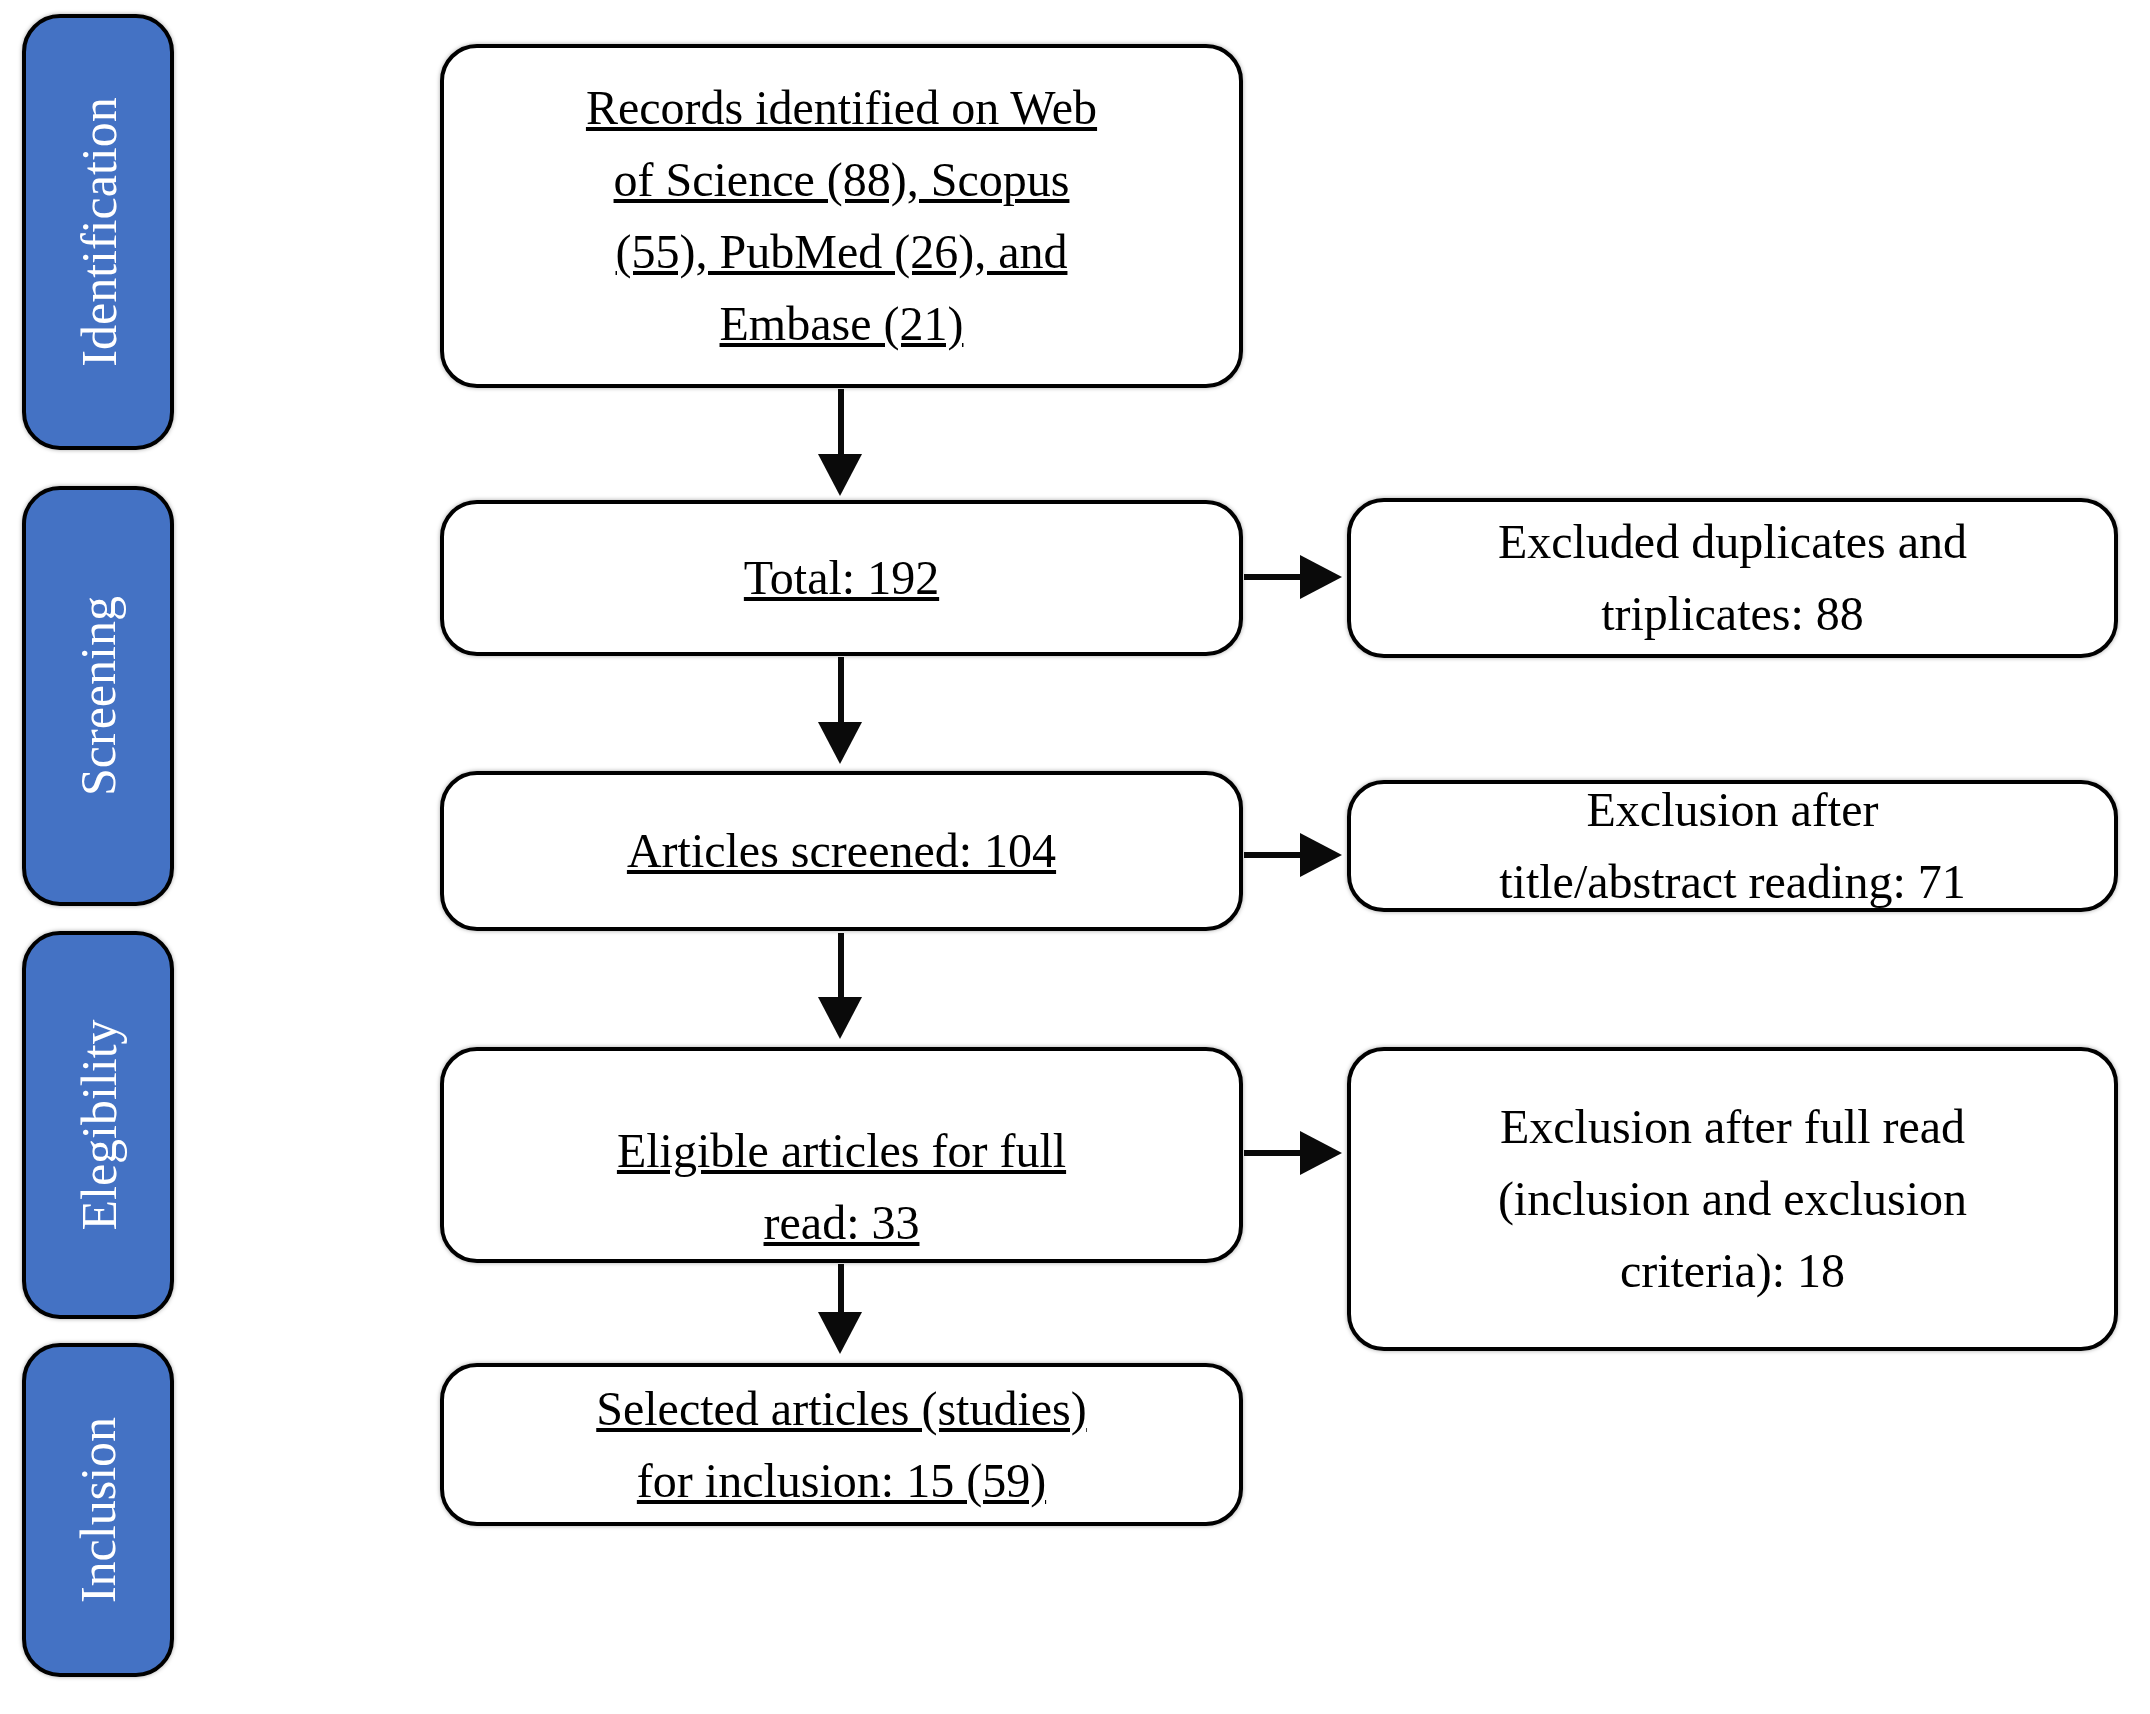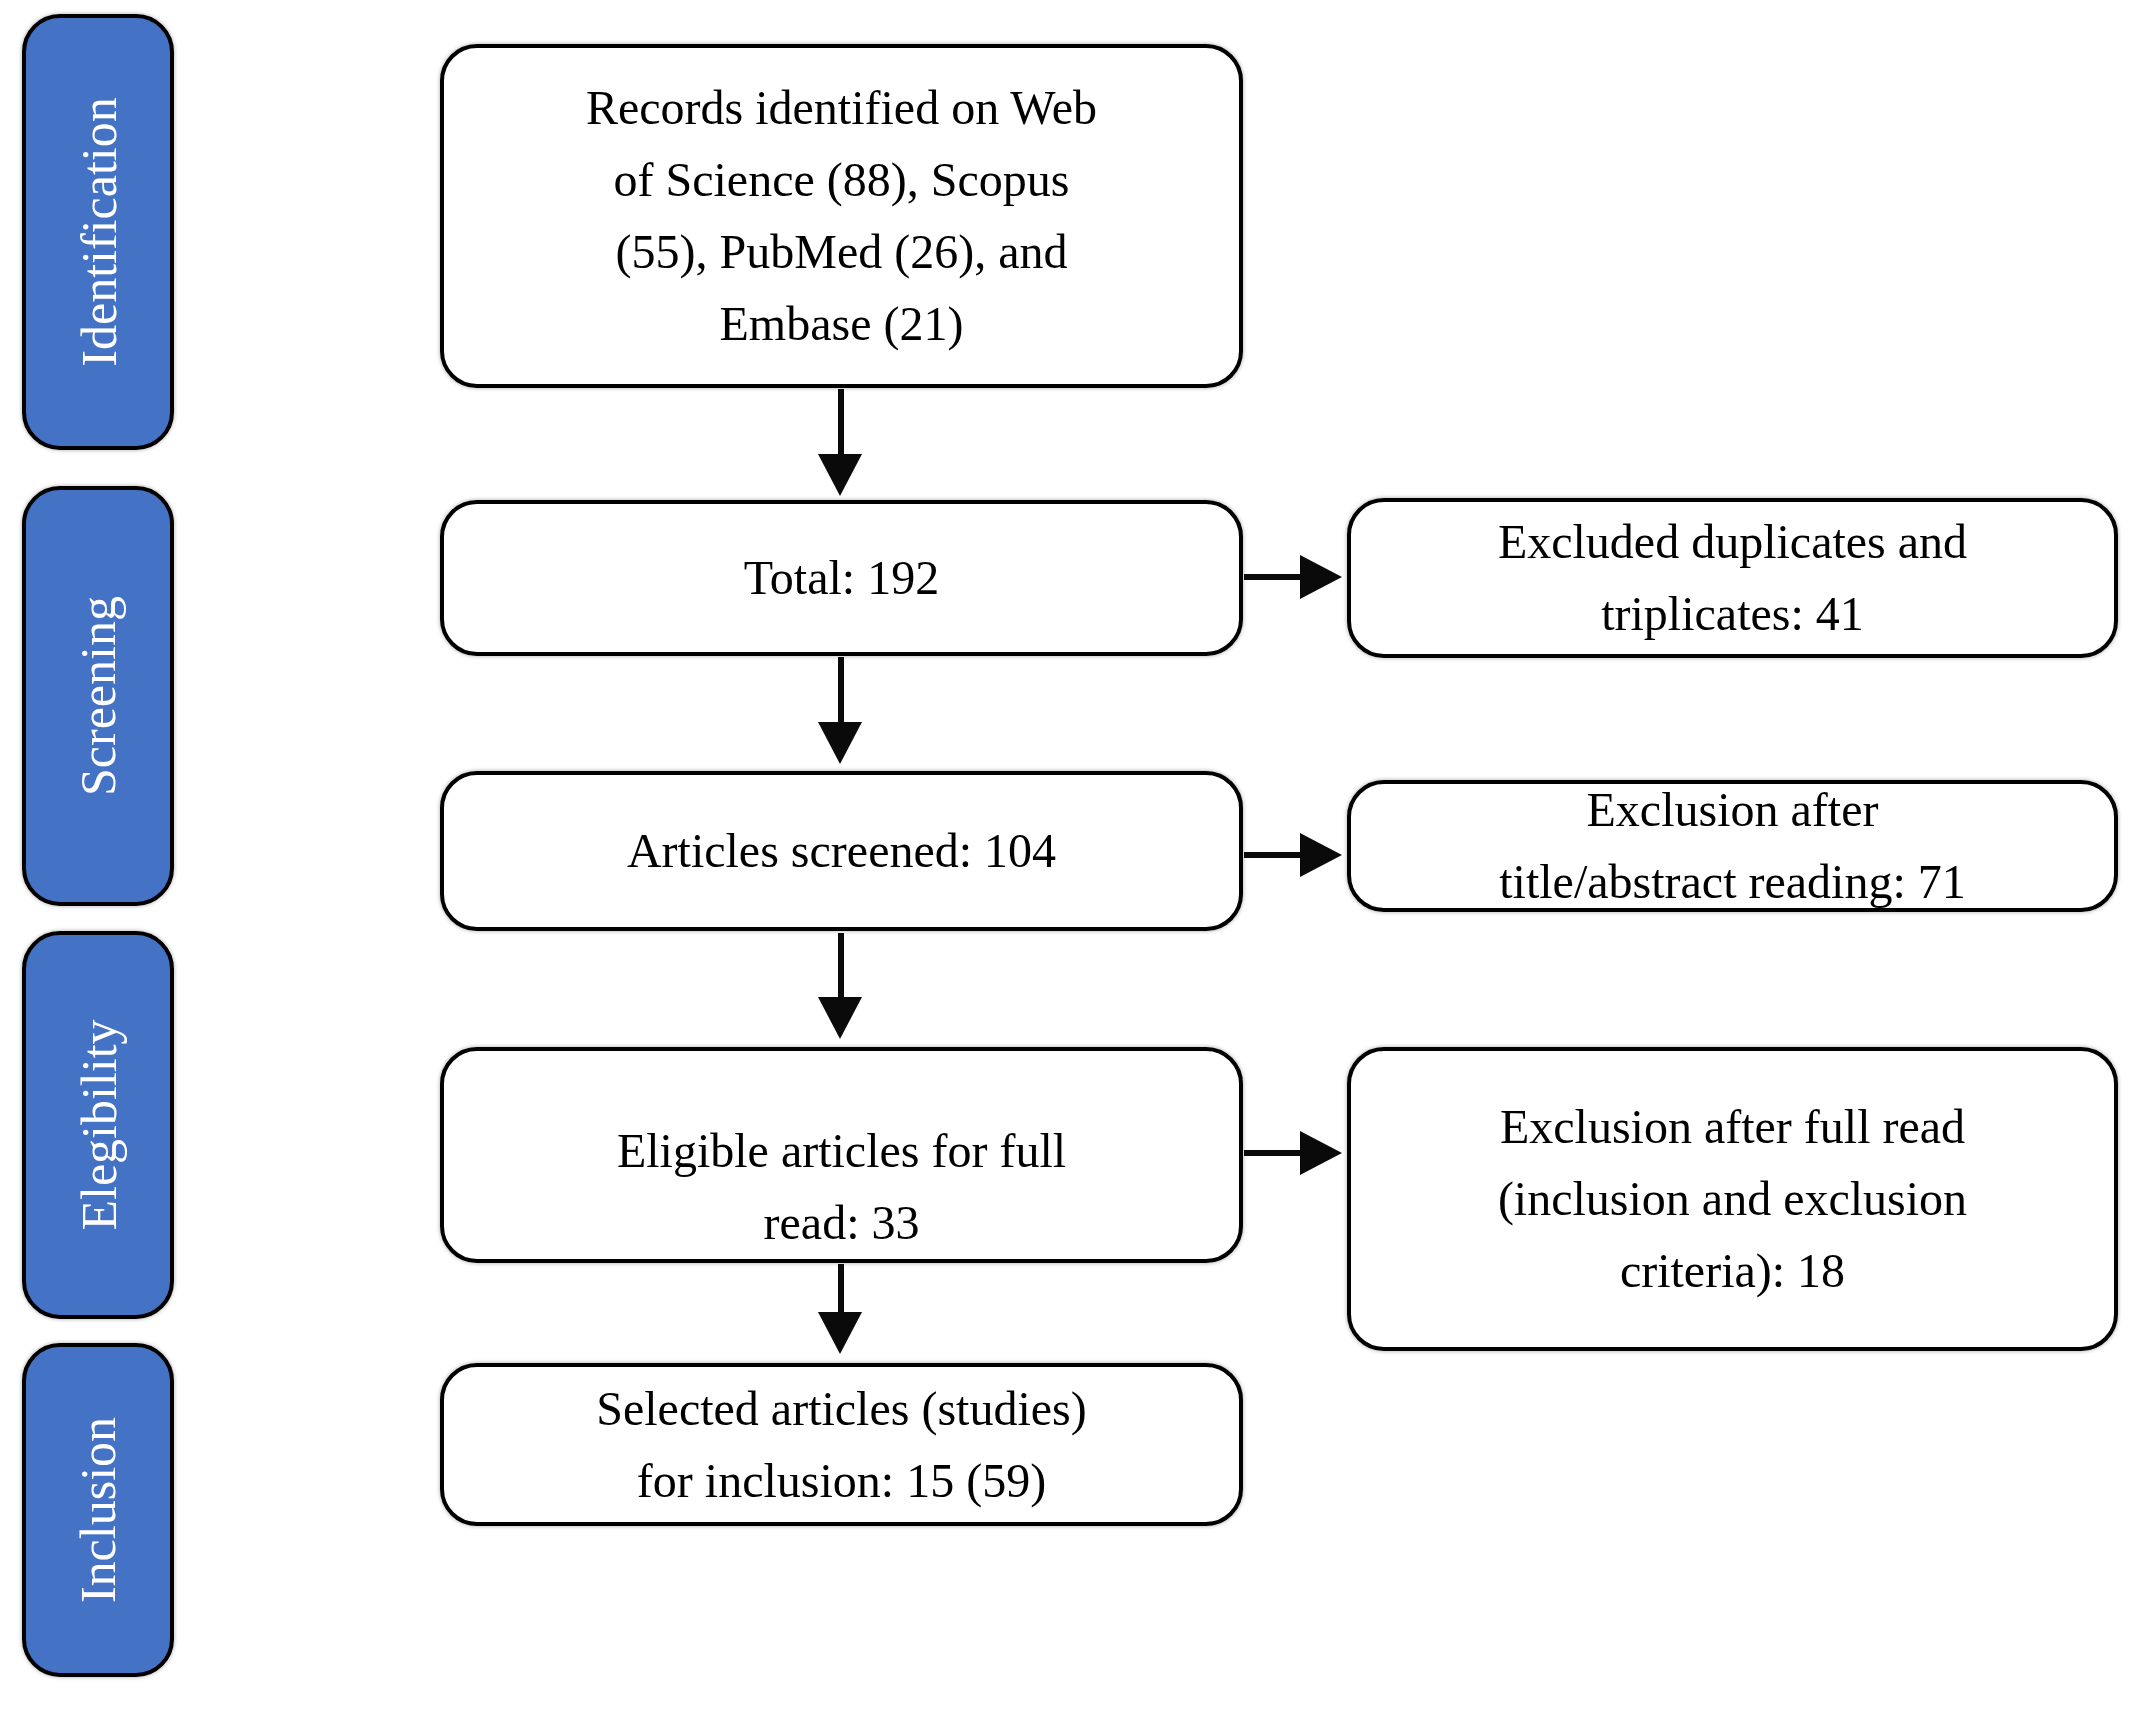--- a/index.html
+++ b/index.html
@@ -51,21 +51,21 @@
     box-shadow: 0 0 4px rgba(0,0,0,0.35);
     box-sizing: border-box;
   }
   .flowbox .boxtext {
     white-space: pre-line;
     color: #000000;
     font-size: 48px;
     line-height: 1.5;
     padding: 0 16px;
   }
-  .main-col  { left: 440px;  width: 803px; }
+  .main-col  { left: 440px;  width: 803px; text-decoration: underline; }
   .side-col  { left: 1347px; width: 771px; }
 
   
   .vline {
     position: absolute;
     left: 838px;
     width: 6.4px;
     background: #0a0a0a;
   }
   .head-down {
@@ -123,21 +123,21 @@
     <span class="boxtext">Eligible articles for full
 read: 33</span>
   </div>
   <div class="flowbox main-col" style="top:1363px; height:163px;">
     <span class="boxtext">Selected articles (studies)
 for inclusion: 15 (59)</span>
   </div>
 
   <div class="flowbox side-col" style="top:498px; height:160px;">
     <span class="boxtext">Excluded duplicates and
-triplicates: 41</span>
+triplicates: 88</span>
   </div>
   <div class="flowbox side-col" style="top:780px; height:132px;">
     <span class="boxtext">Exclusion after
 title/abstract reading: 71</span>
   </div>
   <div class="flowbox side-col" style="top:1047px; height:304px;">
     <span class="boxtext">Exclusion after full read
 (inclusion and exclusion
 criteria): 18</span>
   </div>

